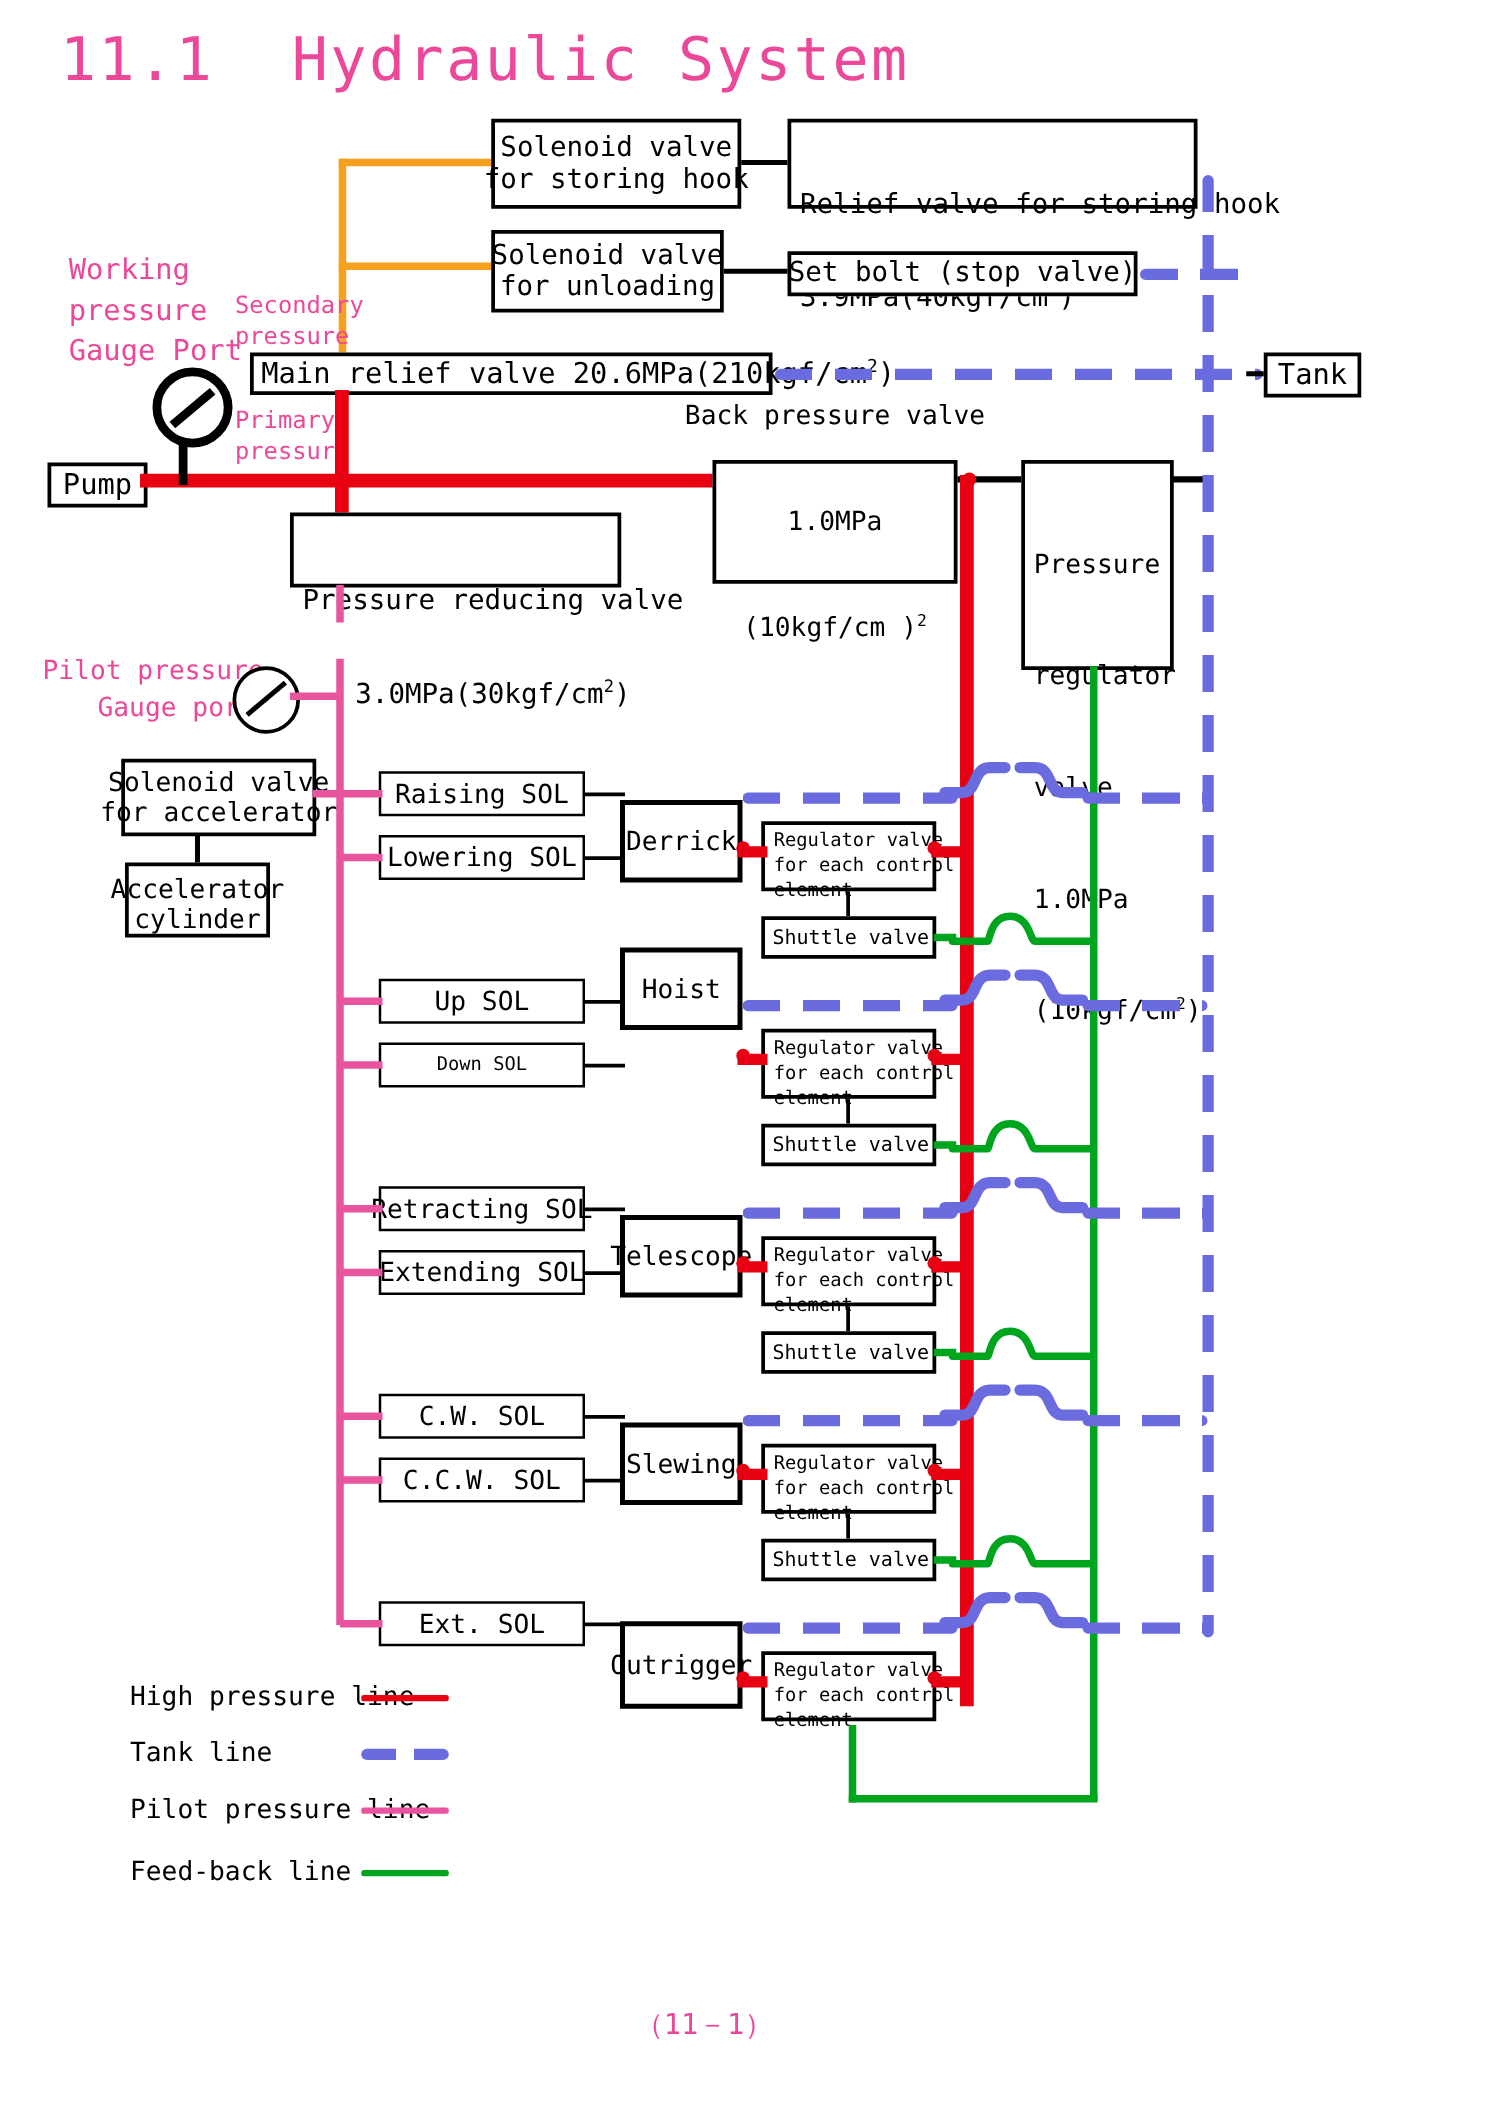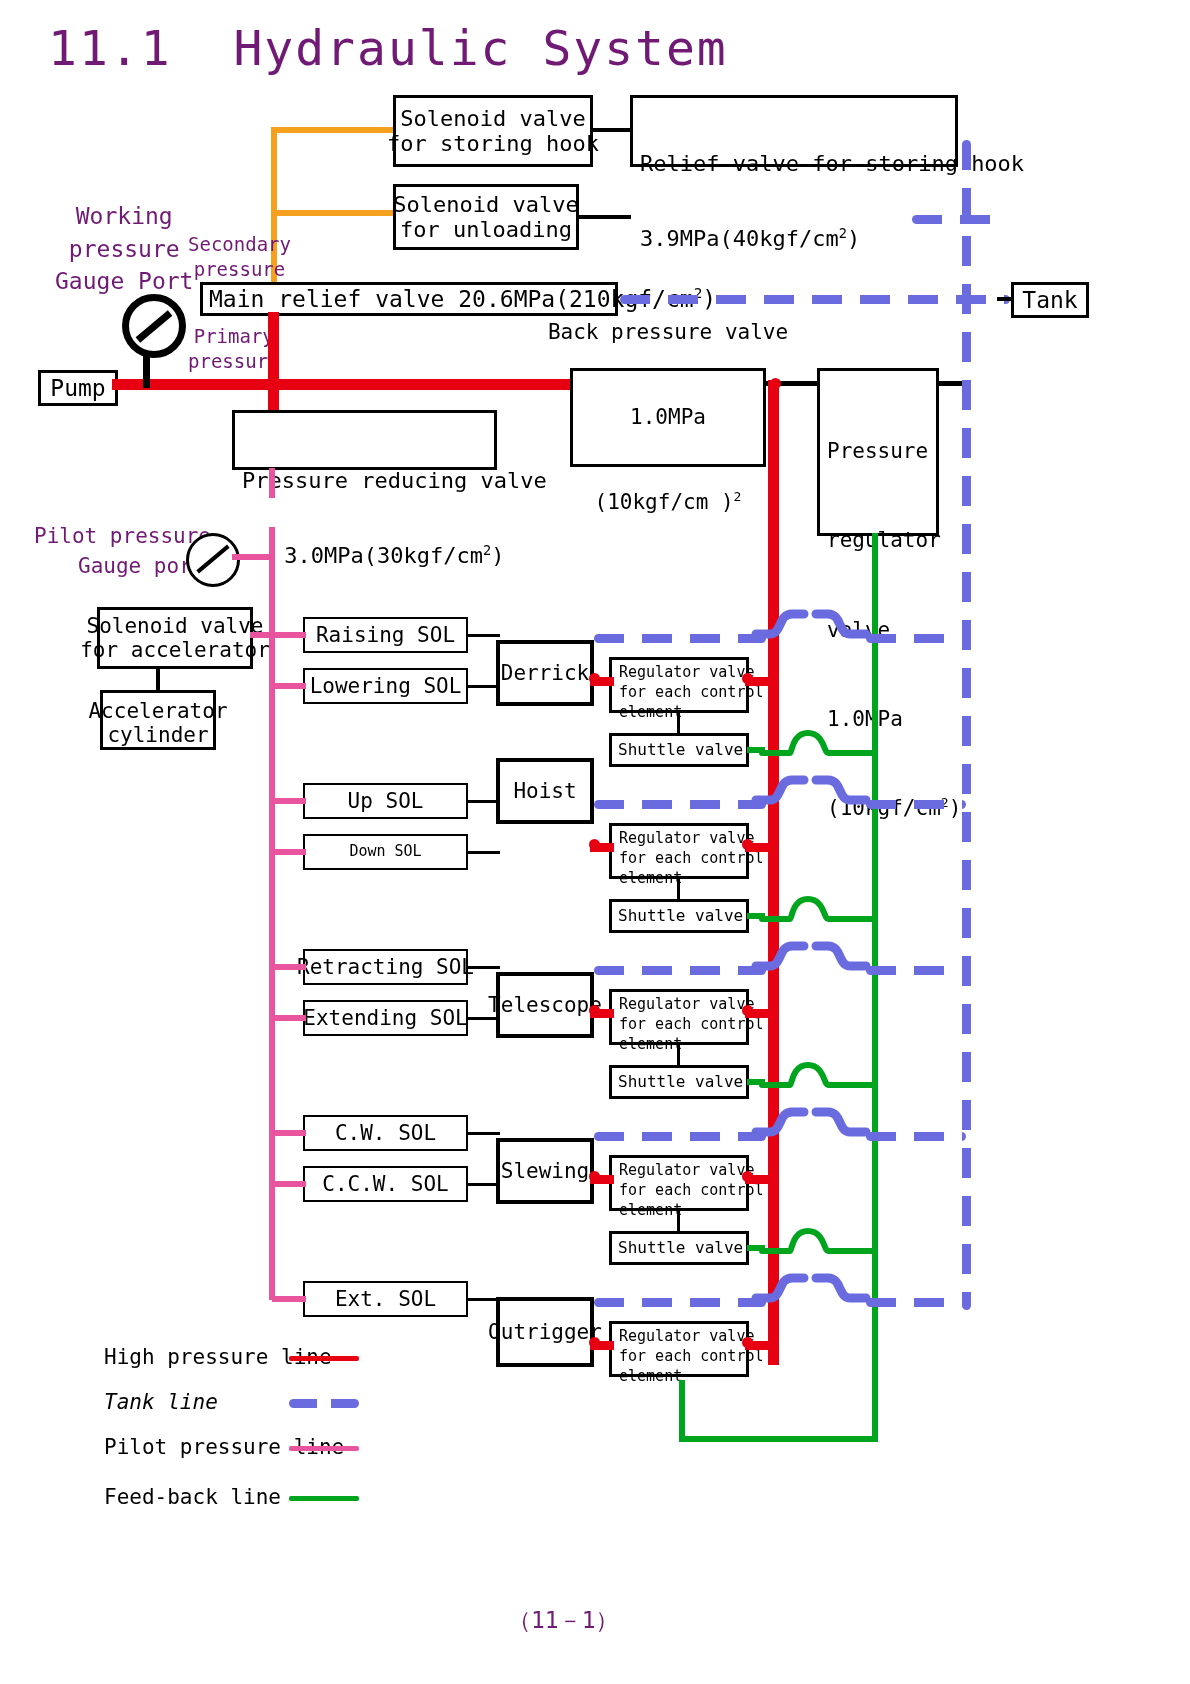--- a/index.html
+++ b/index.html
@@ -1,19 +1,19 @@
 <!DOCTYPE html>
 <html><head>
 <meta charset="utf-8">
 <style>
   html,body{margin:0;padding:0;background:#fff;}
   body{font-family:"DejaVu Sans Mono","Liberation Mono",monospace;}
   #page{position:relative;width:1190px;height:1684px;background:#fff;overflow:hidden;}
 
-  .tx{position:absolute;color:#701a75;white-space:pre;line-height:1.12;text-align:center;}
+  .tx{position:absolute;color:#ec4899;white-space:pre;line-height:1.12;}
   .bx{position:absolute;border:3px solid #000;background:#fff;box-sizing:border-box;
       display:flex;align-items:center;justify-content:center;text-align:center;
       white-space:pre;line-height:1.15;}
   .bx.thin{border-width:2px;}
   .bx.left{justify-content:flex-start;text-align:left;padding-left:6px;}
   .bx.tl{align-items:flex-start;justify-content:flex-start;text-align:left;padding-left:7px;padding-top:2px;}
 
   
   .ln{position:absolute;background:#000;}
   .red{position:absolute;background:#e60012;}
@@ -64,20 +64,23 @@
     </div>
   </div>
 
   <div class="bx" style="left:393px;top:184px;width:186px;height:66px;font-size:22px;">
     <span>Solenoid valve
 for unloading</span>
   </div>
 
   <div class="ln" style="left:579px;top:215px;width:52px;height:4px;"></div>
 
+  <div class="bx" style="left:630px;top:201px;width:280px;height:36px;font-size:22px;">
+    <span>Set bolt (stop valve)</span>
+  </div>
 
   <div class="tank-h" style="left:912px;top:215px;width:85px;"></div>
 
   <div class="tx" style="left:55px;top:200px;font-size:23px;line-height:1.42;">Working
 pressure
 Gauge Port</div>
 
   <div class="tx" style="left:188px;top:232px;font-size:19px;line-height:1.3;">Secondary
 pressure</div>
 
@@ -281,21 +284,21 @@
 
   <div class="green" style="left:679px;top:1380px;width:6px;height:62px;"></div>
   <div class="green" style="left:679px;top:1436px;width:199px;height:6px;"></div>
 
   <div id="legend" style="position:absolute;left:104px;top:1345px;">
       <div style="position:absolute;left:0;top:0px;width:270px;height:30px;">
         <div style="position:absolute;left:0;top:0;font-size:21px;white-space:pre;">High pressure line</div>
         <div style="position:absolute;left:185px;top:11px;width:70px;height:5px;background:#e60012;border-radius:2px;"></div>
       </div>
       <div style="position:absolute;left:0;top:45px;width:270px;height:30px;">
-        <div style="position:absolute;left:0;top:0;font-size:21px;white-space:pre;font-style:italic;">Tank line</div>
+        <div style="position:absolute;left:0;top:0;font-size:21px;white-space:pre;">Tank line</div>
         <div style="position:absolute;left:185px;top:9px;width:70px;height:9px;border-radius:5px;background:repeating-linear-gradient(to right,#6b6be0 0px,#6b6be0 28px,transparent 28px,transparent 42px);"></div>
       </div>
       <div style="position:absolute;left:0;top:90px;width:270px;height:30px;">
         <div style="position:absolute;left:0;top:0;font-size:21px;white-space:pre;">Pilot pressure line</div>
         <div style="position:absolute;left:185px;top:11px;width:70px;height:5px;background:#e8559e;border-radius:2px;"></div>
       </div>
       <div style="position:absolute;left:0;top:140px;width:270px;height:30px;">
         <div style="position:absolute;left:0;top:0;font-size:21px;white-space:pre;">Feed-back line</div>
         <div style="position:absolute;left:185px;top:11px;width:70px;height:5px;background:#00a51e;border-radius:2px;"></div>
       </div>

